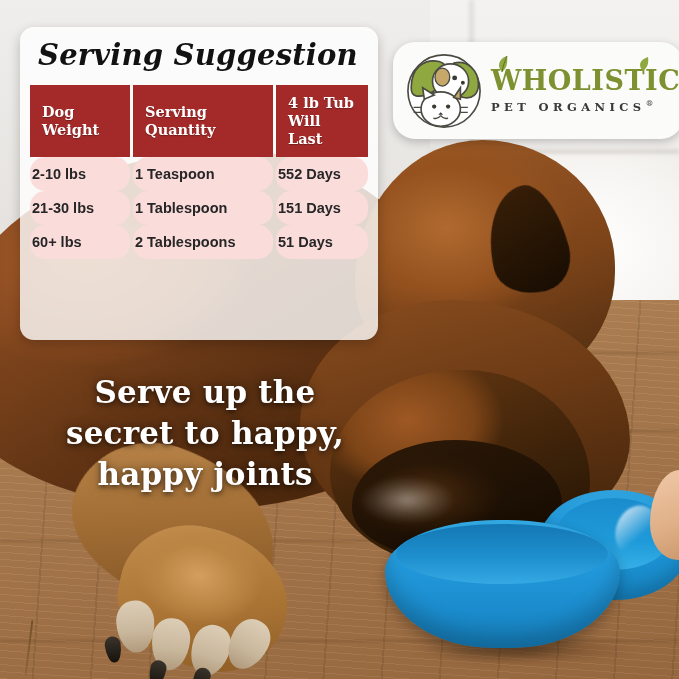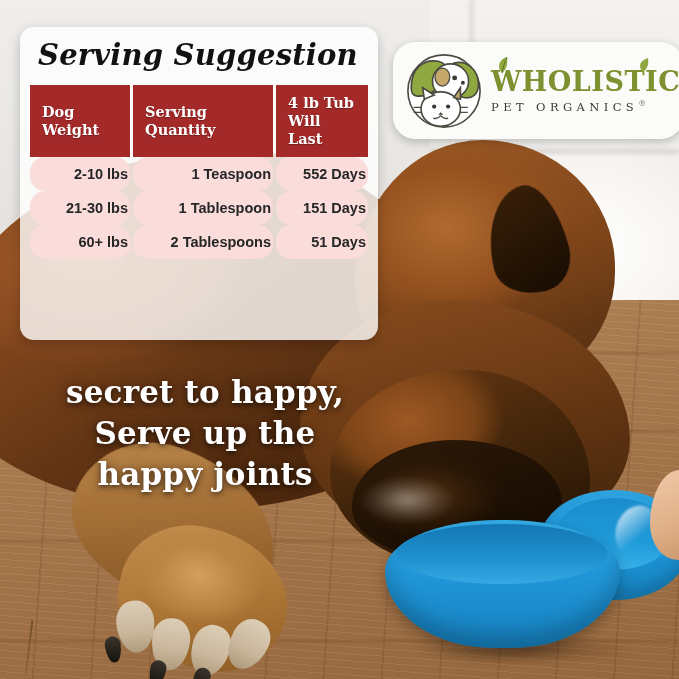--- a/index.html
+++ b/index.html
@@ -207,21 +207,21 @@
     font-weight:bold;
     font-size:14.5px;
     line-height:18px;
     padding:9px 12px;
     text-align:left;
     vertical-align:middle;
     height:38px;
     text-shadow:0 1px 1px rgba(0,0,0,.3);
   }
   table.serving td{
-    text-align:right;
+    text-align:left;
     font-size:14.5px;
     font-weight:bold;
     color:#262626;
     padding:8px 2px;
     height:18px;
     border-radius:15px;
   }
   table.serving tr.row-tint td{background:#fadcdb;}
   table.serving tr.row-plain td{background:#fdfcfc;}
   col.c1{width:100px;}
@@ -239,21 +239,21 @@
   .logo-mark{width:82px;height:82px;flex:0 0 82px;}
   .logo-words{margin-left:6px;}
   .logo-word-main{
     font-family:"DejaVu Serif", serif;
     font-weight:bold;font-size:27px;letter-spacing:.5px;
     color:#7d9130;line-height:30px;white-space:nowrap;
     position:relative;
   }
   .logo-word-sub{
     font-family:"DejaVu Serif", serif;
-    font-weight:normal;font-size:11.5px;letter-spacing:4.4px;
+    font-weight:bold;font-size:11.5px;letter-spacing:4.4px;
     color:#3a3a36;line-height:14px;white-space:nowrap;
     position:relative;
   }
   .reg-mark{font-size:8px;vertical-align:super;color:#6b6b66;letter-spacing:0;}
 
   
   .tagline{
     position:absolute;left:40px;top:372px;width:330px;
     text-align:center;
     font-family:"DejaVu Serif", serif;
@@ -386,18 +386,18 @@
         </svg>
         <span>WHOLISTIC</span>
       </span>
       <span class="logo-word-sub">
         <span>PET ORGANICS</span><span class="reg-mark">®</span>
       </span>
     </span>
   </div>
 
   <div class="tagline">
+    <div>Serve up the</div>
     <div>secret to happy,</div>
-    <div>Serve up the</div>
     <div>happy joints</div>
   </div>
 
 </div>
 
 </body></html>

